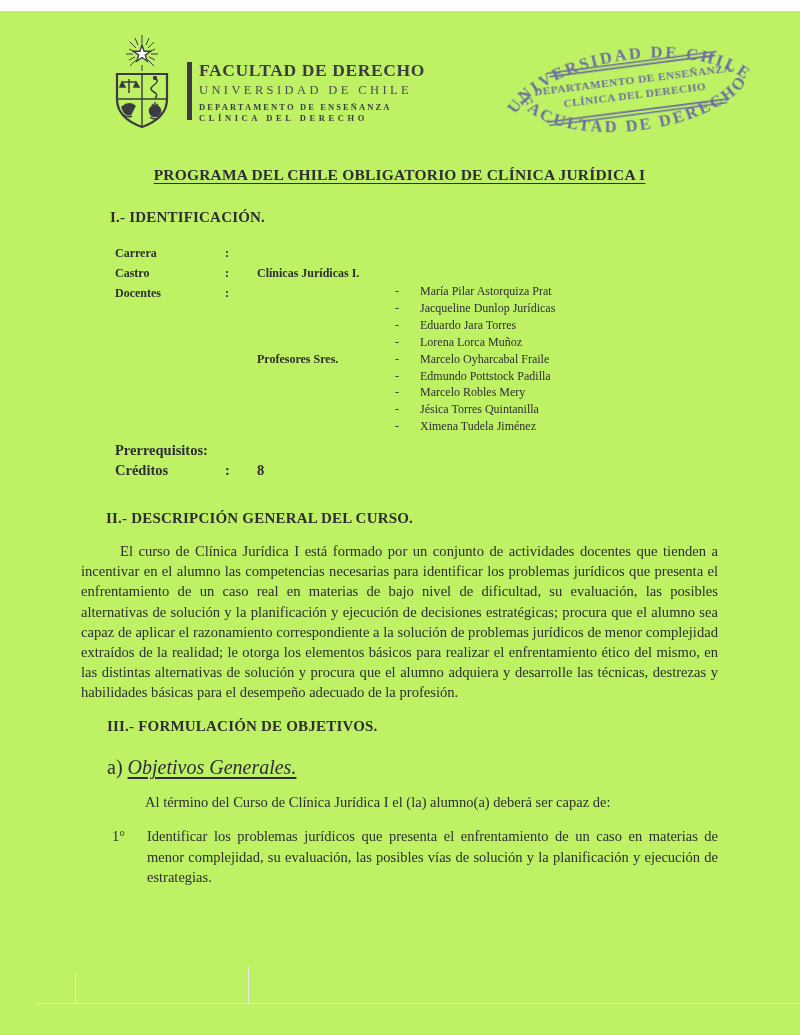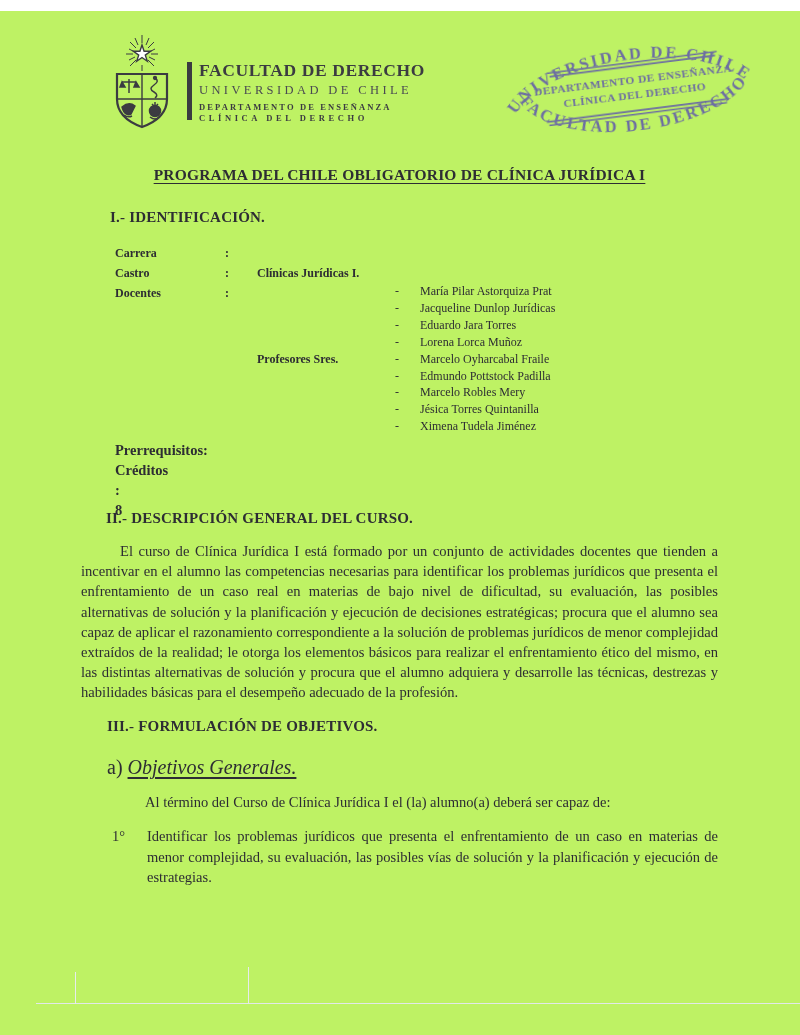--- a/index.html
+++ b/index.html
@@ -37,21 +37,21 @@
   .id-row{display:flex;align-items:flex-start;margin-left:34px;}
   .id-label{width:110px;font-weight:bold;flex:none;}
   .id-colon{width:32px;font-weight:bold;flex:none;}
   .id-value{font-weight:bold;}
   .docentes-value{display:flex;font-weight:bold;align-items:center;}
   .prof-label{width:138px;flex:none;}
   .names{line-height:16.9px;font-weight:normal;}
   .name-row{display:flex;}
   .name-dash{width:25px;flex:none;}
   .prerreq{position:absolute;top:429px;left:81px;width:637px;font-size:14.5px;line-height:20px;font-weight:bold;}
-  .pr-row{display:flex;margin-left:34px;flex-direction:column;}
+  .pr-row{display:flex;margin-left:34px;}
   .pr-label{width:142px;flex:none;}
   .pr-label2{width:110px;flex:none;}
   .pr-colon{width:32px;flex:none;}
   .para{
     position:absolute;top:530px;left:81px;width:637px;
     font-size:14.6px;line-height:20.2px;text-align:justify;text-indent:39px;
   }
   .suba{position:absolute;top:745px;left:107px;font-size:20px;}
   .suba-title{font-style:italic;text-decoration:underline;text-underline-offset:2.5px;}
   .intro{position:absolute;top:783px;left:145px;font-size:14.5px;white-space:nowrap;}

